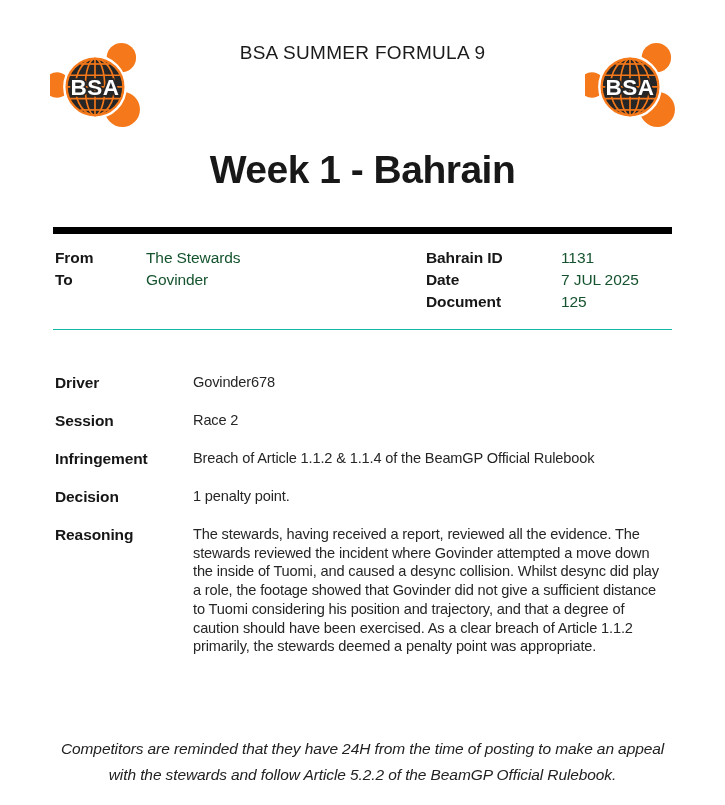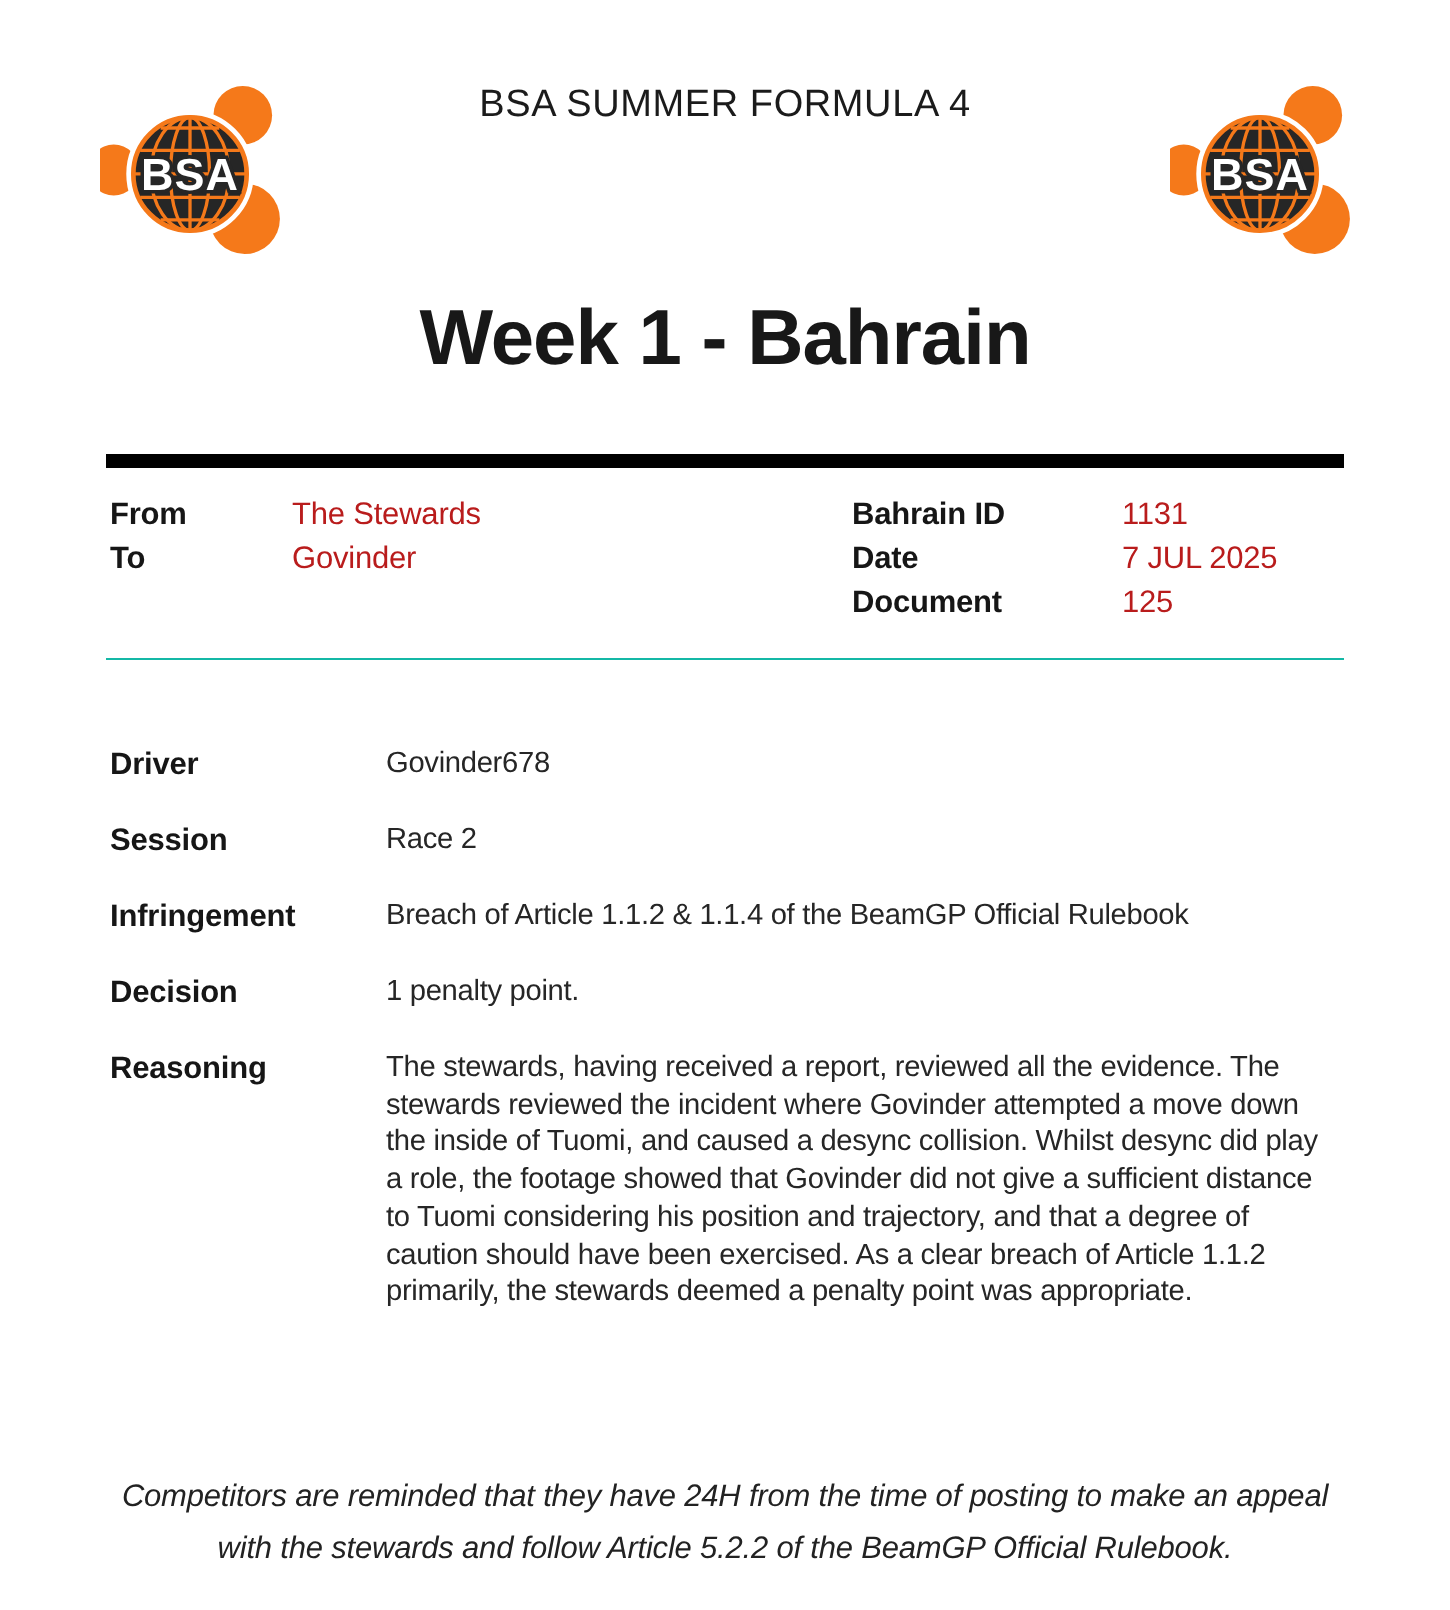--- a/index.html
+++ b/index.html
@@ -47,21 +47,21 @@
     border-bottom: 1px solid #14b8a6;
     padding: 13px 0 16px 0;
     display: flex;
   }
   .meta-col-left { flex: 1 1 auto; padding-left: 2px; }
   .meta-col-right { flex: 0 0 246px; }
   .meta-row { display: flex; line-height: 22px; font-size: 15.5px; letter-spacing: -0.1px; }
   .meta-label { font-weight: 700; color: #161616; }
   .meta-col-left .meta-label { width: 91px; }
   .meta-col-right .meta-label { width: 135px; }
-  .meta-value { color: #b91c1c; }
+  .meta-value { color: #14532d; }
 
   
   .fields { margin: 43px 55px 0 55px; }
   .field-row { display: flex; margin-bottom: 19px; }
   .field-label {
     flex: 0 0 138px; font-weight: 700; font-size: 15.5px;
     line-height: 19px; letter-spacing: -0.1px; color: #161616;
   }
   .field-value {
     flex: 1 1 auto; font-size: 14.6px; line-height: 18.7px;
@@ -95,21 +95,21 @@
         <line x1="46" y1="17" x2="46" y2="75"></line>
         <line x1="17.5" y1="46" x2="74.5" y2="46"></line>
         <line x1="20.5" y1="34" x2="71.5" y2="34"></line>
         <line x1="20.5" y1="58" x2="71.5" y2="58"></line>
         <line x1="31" y1="22.5" x2="61" y2="22.5"></line>
         <line x1="31" y1="69.5" x2="61" y2="69.5"></line>
       </g>
       <text class="bsa-text" x="46" y="54" text-anchor="middle">BSA</text>
     </svg>
 
-    <div class="league-title">BSA SUMMER FORMULA 4</div>
+    <div class="league-title">BSA SUMMER FORMULA 9</div>
 
     <svg class="logo" viewBox="0 0 92 88" aria-hidden="true">
       <circle class="orb" cx="7" cy="44" r="13"></circle>
       <circle class="orb" cx="73" cy="16" r="15"></circle>
       <circle class="orb" cx="74" cy="69" r="18"></circle>
       <circle class="globe-halo" cx="46" cy="46" r="31"></circle>
       <circle class="globe" cx="46" cy="46" r="29"></circle>
       <g class="grid">
         <ellipse cx="46" cy="46" rx="10" ry="29"></ellipse>
         <ellipse cx="46" cy="46" rx="20" ry="29"></ellipse>

